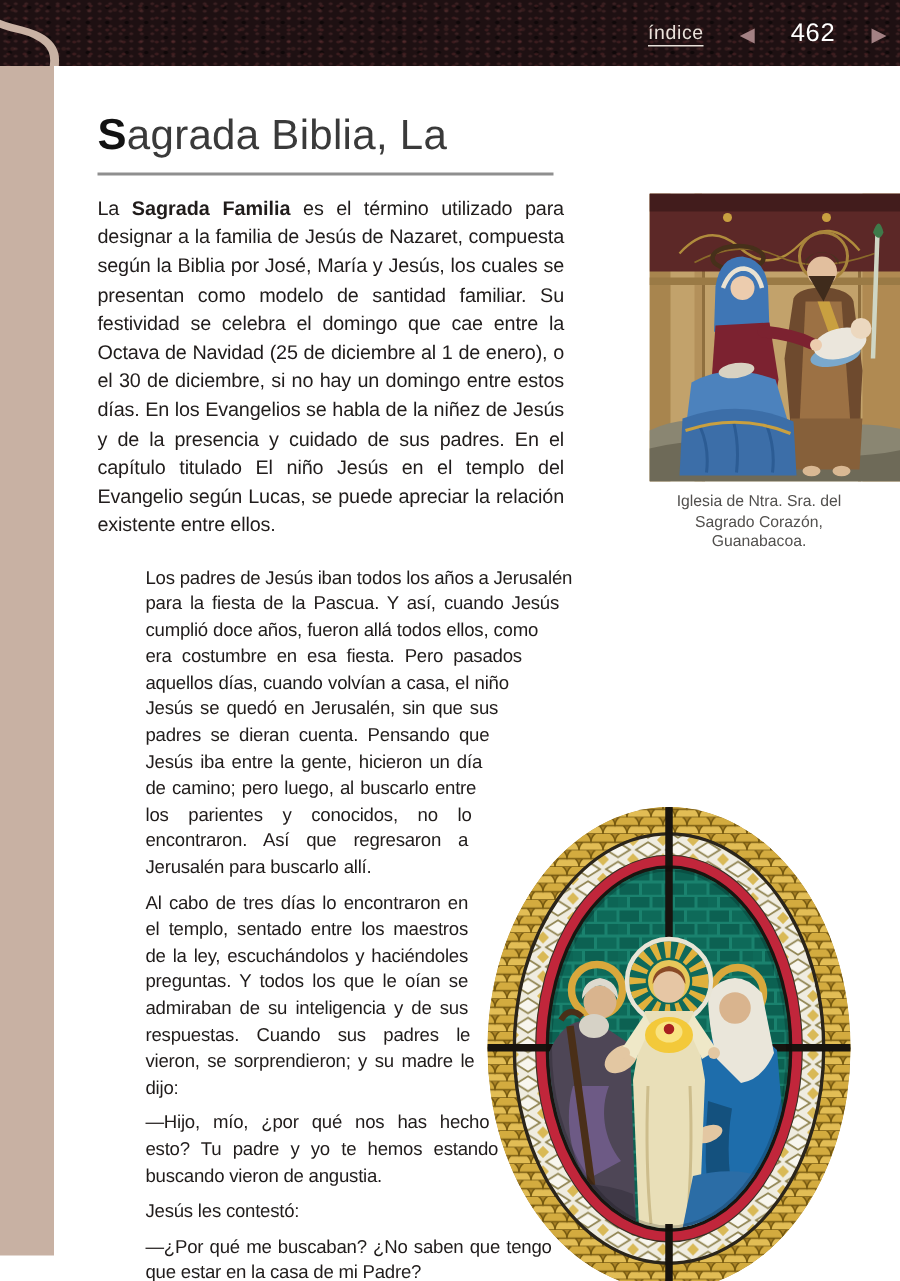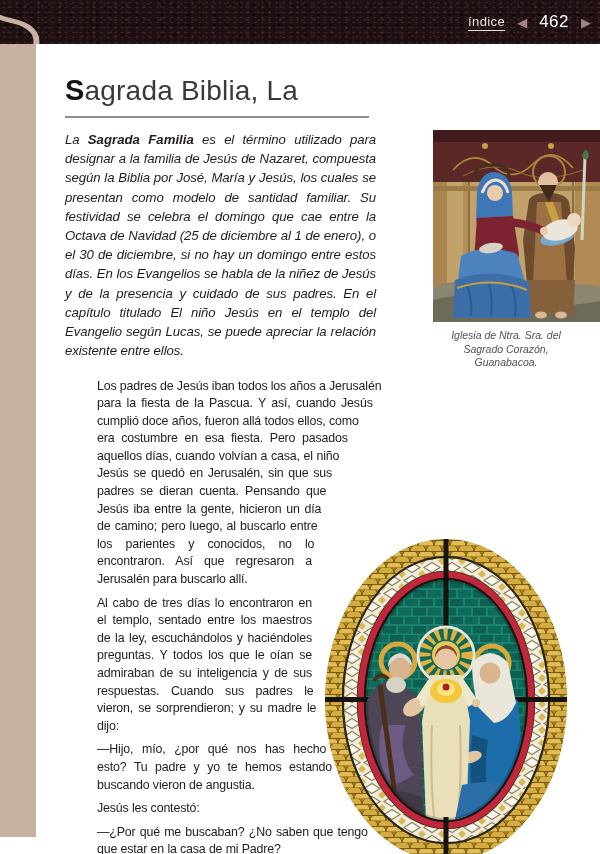--- a/index.html
+++ b/index.html
@@ -20,21 +20,21 @@
       radial-gradient(rgba(120,62,60,.25) 1.2px, transparent 2px);
     background-size:7px 5px,11px 8px,13px 10px,17px 13px;
   }
   .big-s{
     position:absolute;left:-27px;top:-36px;
     font-family:"DejaVu Sans", sans-serif;font-weight:200;
     font-size:120px;line-height:1;color:#c9b2a4;
   }
   .topnav{
     position:absolute;right:9px;top:0;height:44px;
-    display:flex;align-items:center;gap:12px;
+    display:flex;align-items:center;gap:24px;
   }
   .index-link{
     color:#e9e1da;font-size:13px;letter-spacing:.4px;
     border-bottom:1px solid #e9e1da;padding-bottom:1px;cursor:pointer;
   }
   .nav-arrow{color:#a38184;font-size:13px;line-height:1;cursor:pointer;}
   .page-num{color:#ffffff;font-size:17px;font-weight:normal;letter-spacing:.5px;}
 
   
   .side-strip{position:absolute;left:0;top:44px;width:36px;height:793px;background:#c8b1a3;}
@@ -44,21 +44,21 @@
     position:absolute;left:36px;top:44px;right:0;bottom:0;
     padding:30px 45px 0 29px;box-sizing:border-box;
   }
   h1.title{
     margin:0;font-size:28px;line-height:32px;font-weight:400;
     color:#3a3a3a;letter-spacing:.2px;
   }
   h1.title .initial{font-weight:700;color:#121212;font-size:29px;}
   .title-rule{border:none;border-top:2px solid #8f8f8f;width:304px;margin:9px 0 0 0;}
 
-  .top-section{display:flex;gap:13px;margin-top:12px;font-style:italic;}
+  .top-section{display:flex;gap:13px;margin-top:12px;}
   .intro{
     width:311px;flex:none;text-align:justify;
     font-size:13.2px;line-height:19.2px;letter-spacing:-.1px;
   }
   .intro b{letter-spacing:0;}
   .photo-col{width:146px;flex:none;padding-left:44px;}
   .photo-col svg{display:block;}
   .photo-caption{
     font-size:10.5px;line-height:13.5px;text-align:center;color:#52504e;margin-top:7px;
   }

